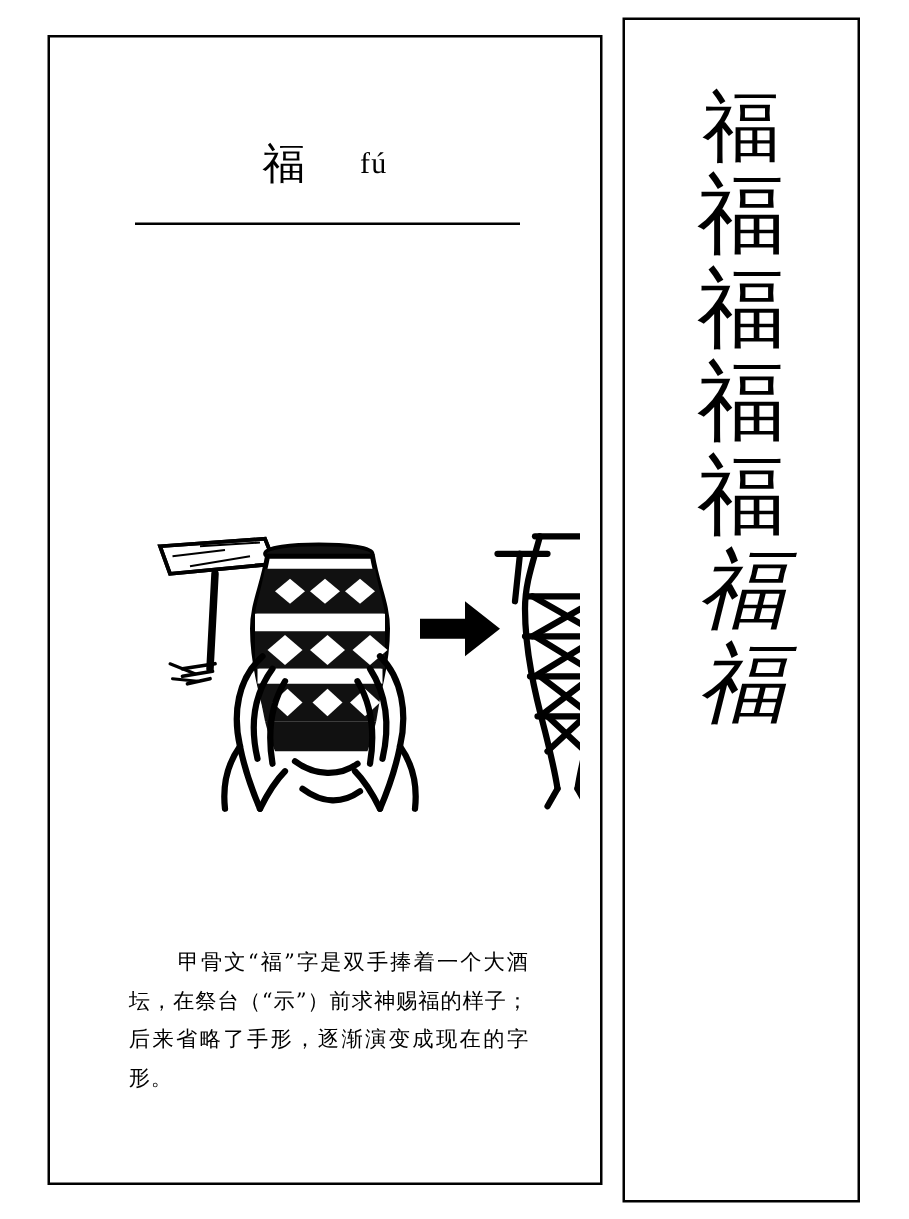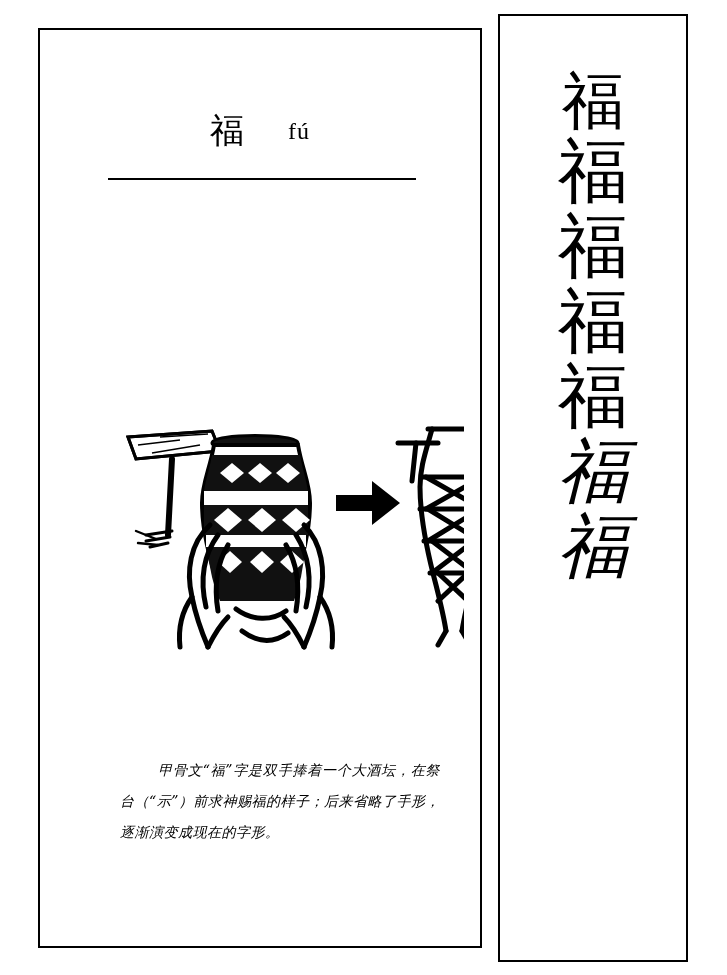--- a/index.html
+++ b/index.html
@@ -69,29 +69,28 @@
     left: 20px;
     top: 355px;
     width: 404px;
     height: 300px;
   }
   .illus svg { display: block; }
 
   
   .explain {
     position: absolute;
-    left: 80px;
+    left: 63px;
     top: 725px;
     width: 320px;
     font-family: "DejaVu Serif", "Liberation Serif", serif;
-    font-size: 14px;
+    font-size: 17px;
     line-height: 31px;
     text-align: justify;
     letter-spacing: 0.5px;
-    font-style: italic;
   }
   .explain .indent { display: inline-block; width: 38px; }
 
   
   .script-panel {
     position: absolute;
     left: 498px;
     top: 14px;
     width: 190px;
     height: 948px;

